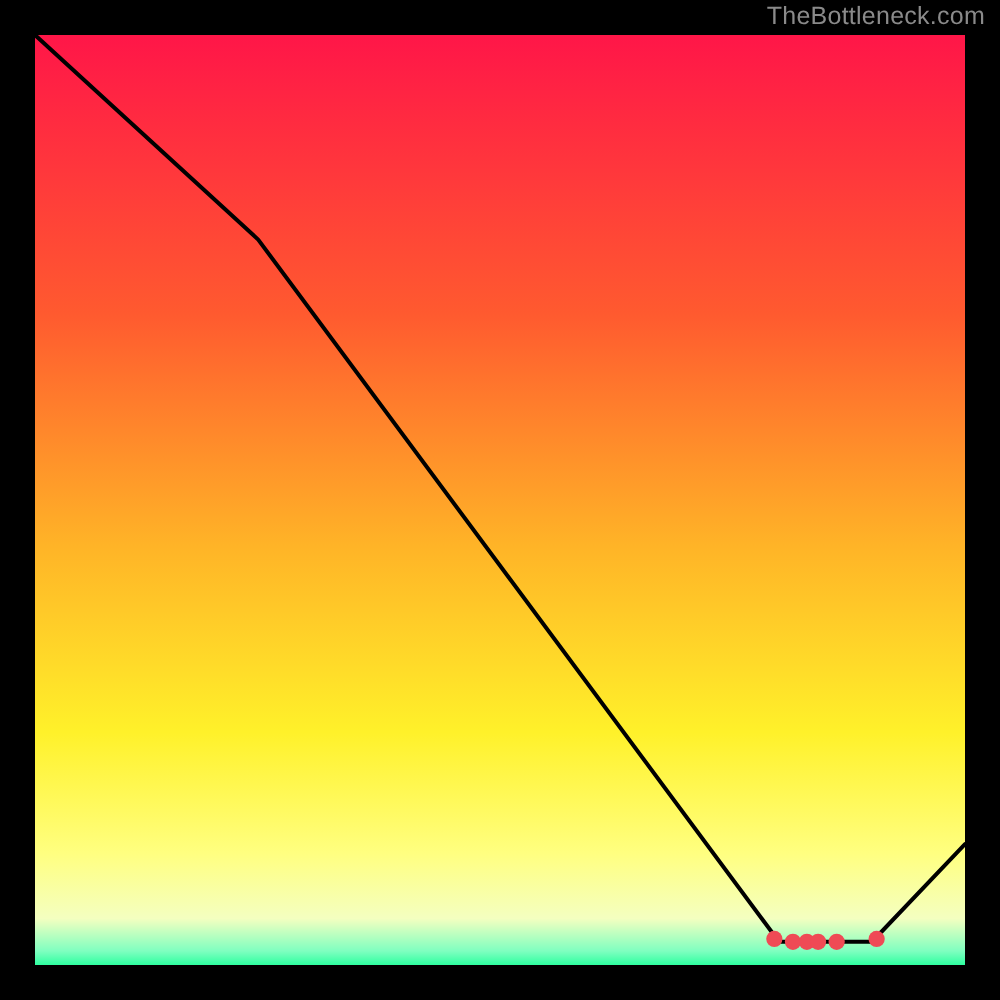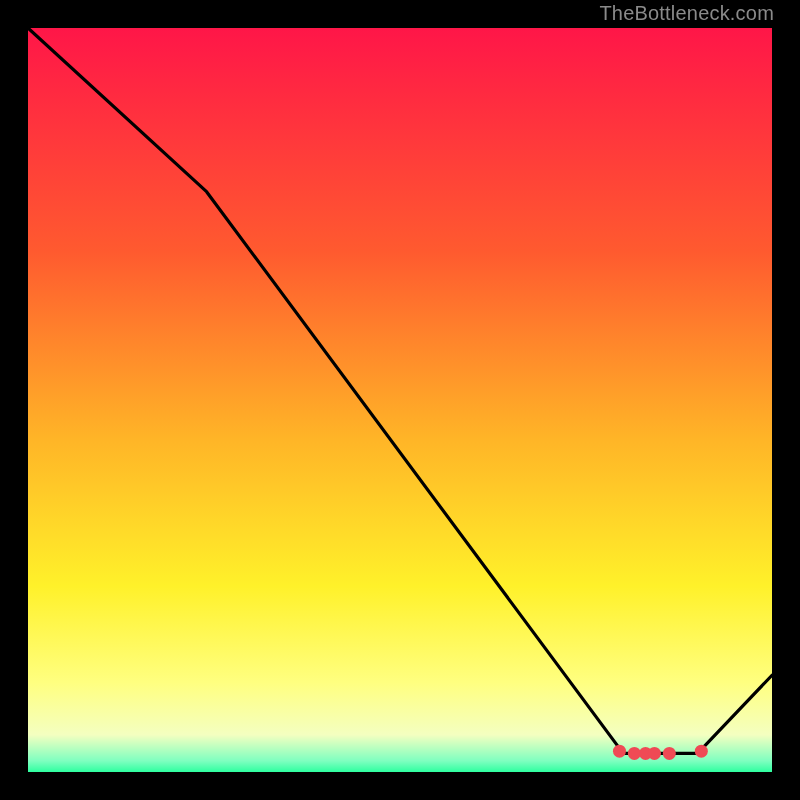--- a/index.html
+++ b/index.html
@@ -12,21 +12,21 @@
   }
   .stage {
     position: relative;
     width: 800px;
     height: 800px;
     background: #000;
   }
   .attribution {
     position: absolute;
     top: 2px;
-    right: 26px;
+    right: 12px;
     font-family: Arial, Helvetica, sans-serif;
     font-size: 20px;
     color: #8a8a8a;
     letter-spacing: 0.2px;
   }
   .plot {
     position: absolute;
     left: 28px;
     top: 28px;
     width: 744px;

